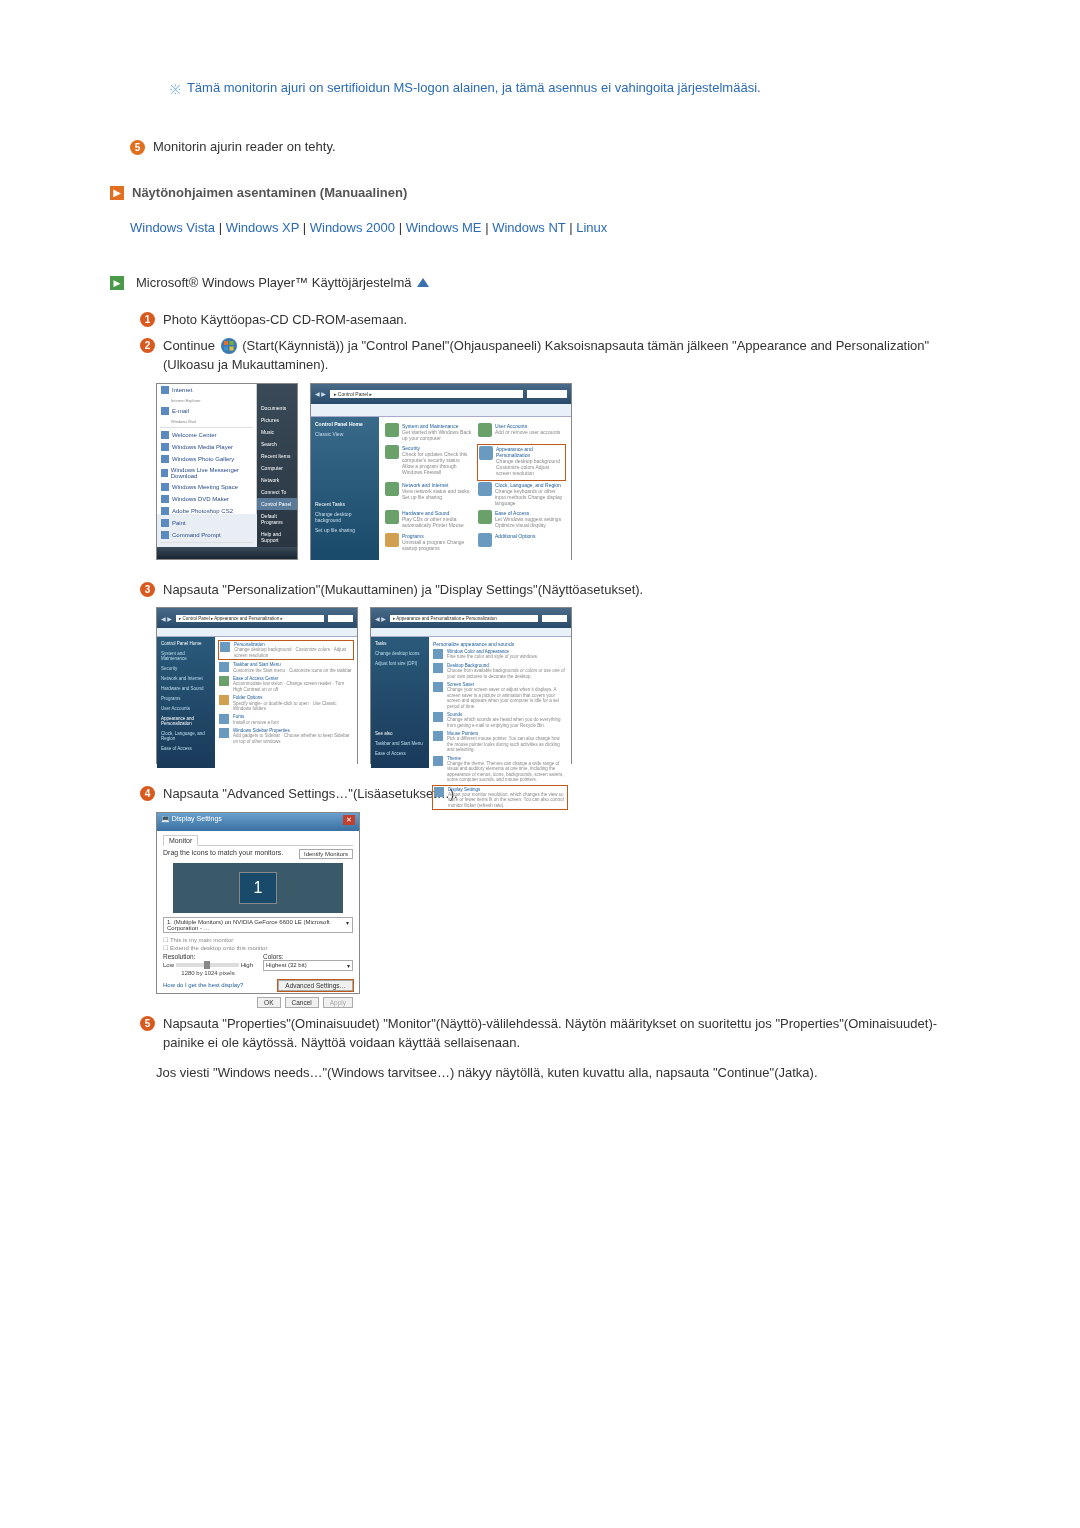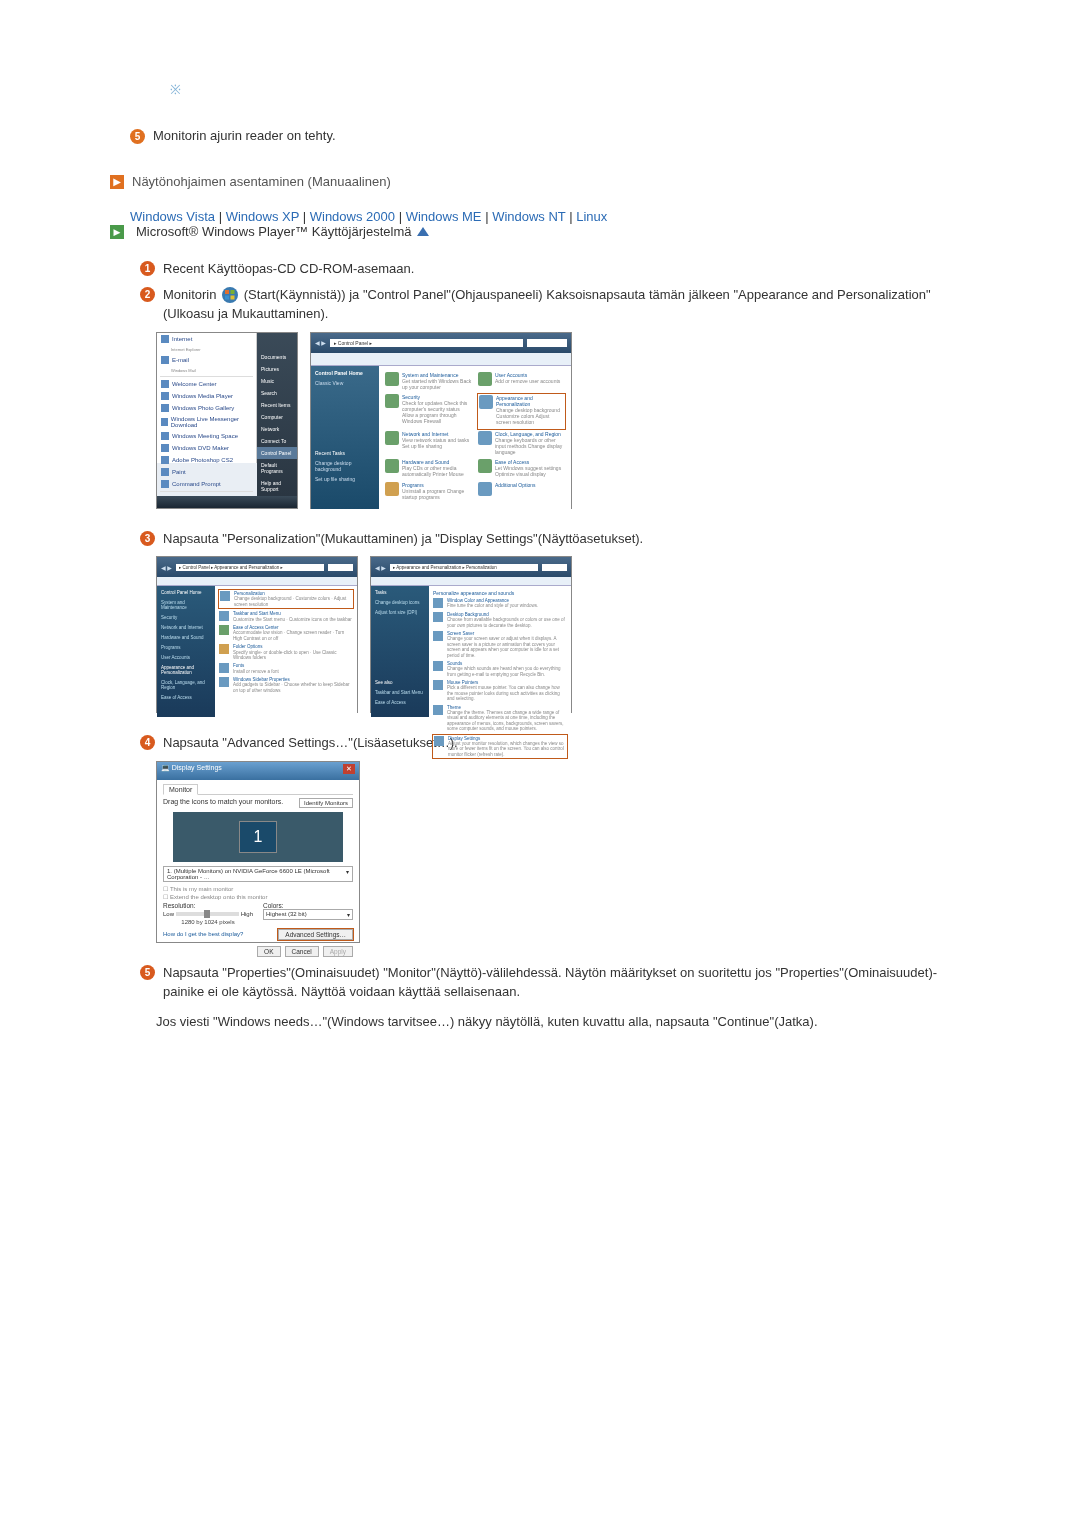--- a/index.html
+++ b/index.html
@@ -55,25 +55,26 @@
     height: 14px;
     background: #e07020;
     display: inline-flex;
     align-items: center;
     justify-content: center;
     margin-right: 8px;
     color: #fff;
     font-size: 10px;
   }
   .section-title {
-    font-weight: normal;
+    font-weight: bold;
     color: #555;
   }
   .os-links {
     margin-left: 20px;
+    margin-bottom: 40px;
   }
   .os-links a {
     color: #2b6bb5;
     text-decoration: none;
   }
   .os-sep {
     color: #333;
   }
   .sub-section {
     display: flex;
@@ -242,20 +243,21 @@
 </style>
 </head>
 <body>
 
 <div class="page">
 
   <div class="note-block">
     <div style="display:flex;">
       <span class="star-bullet">※</span>
       <div>
+        <div class="blue-text">Tämä monitorin ajuri on sertifioidun MS-logon alainen, ja tämä asennus ei vahingoita järjestelmääsi.</div>
         <div style="height:14px;"></div>
       </div>
     </div>
   </div>
 
   <div class="step-row" style="margin-left:20px; margin-top:30px;">
     <span class="step-num">5</span>
     <span>Monitorin ajurin reader on tehty.</span>
   </div>
 
@@ -280,26 +282,26 @@
 
   <div class="sub-section" style="margin-left:0px;">
     <span class="green-arrow">▶</span>
     <span>Microsoft® Windows Player™ Käyttöjärjestelmä</span>
     <span class="caret-up"></span>
   </div>
 
   <div class="instruction-list">
     <div class="inst-row">
       <span class="num-circle">1</span>
-      <span class="inst-text">Recent Käyttöopas-CD CD-ROM-asemaan.</span>
+      <span class="inst-text">Photo Käyttöopas-CD CD-ROM-asemaan.</span>
     </div>
     <div class="inst-row">
       <span class="num-circle">2</span>
       <span class="inst-text">
-        <span>Monitorin </span>
+        <span>Continue </span>
         <span class="win-logo">
           <svg viewBox="0 0 16 16">
               <circle cx="8" cy="8" r="8" fill="#3a7ab0"></circle>
               <rect x="3" y="3" width="4" height="4" fill="#e07030"></rect>
               <rect x="8.5" y="3" width="4" height="4" fill="#7ab030"></rect>
               <rect x="3" y="8.5" width="4" height="4" fill="#3a90d0"></rect>
               <rect x="8.5" y="8.5" width="4" height="4" fill="#e0c030"></rect>
             </svg>
         </span>
         <span>(Start(Käynnistä)) ja "Control Panel"(Ohjauspaneeli) Kaksoisnapsauta tämän jälkeen "Appearance and Personalization"(Ulkoasu ja Mukauttaminen).</span>

